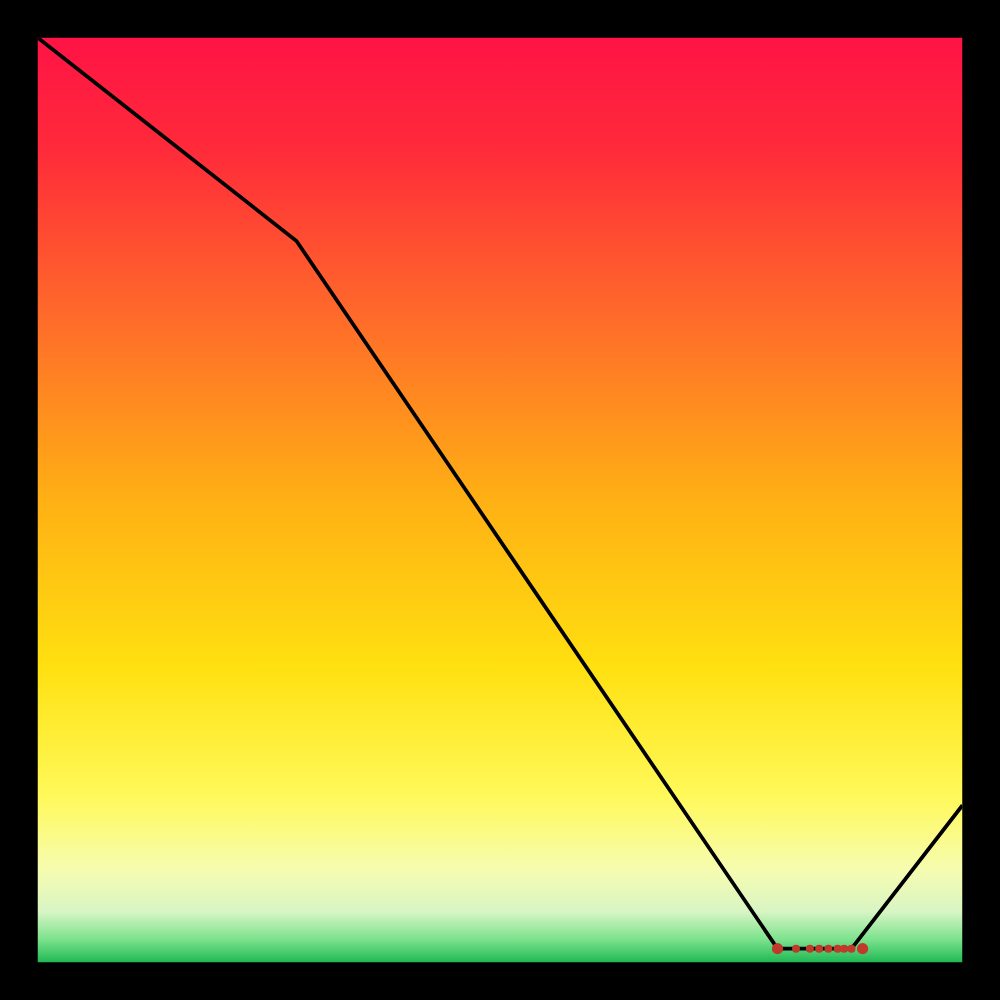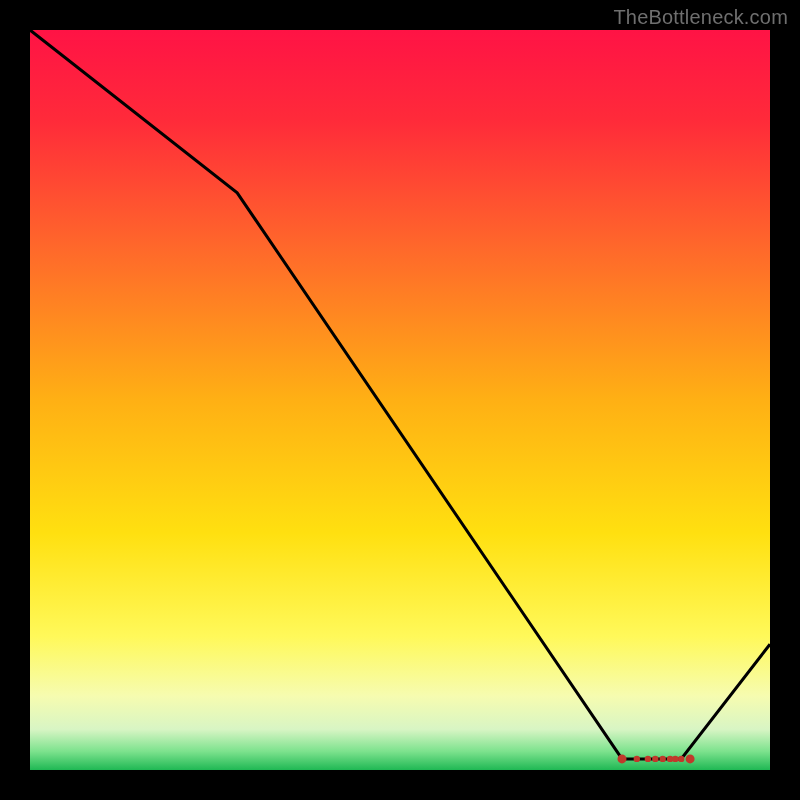--- a/index.html
+++ b/index.html
@@ -25,21 +25,20 @@
     top: 30px;
     width: 740px;
     height: 740px;
   }
   .plot svg { display: block; width: 100%; height: 100%; }
 </style>
 </head>
 <body>
 
 <div class="frame">
-  <div class="watermark">TheBottleneck.com</div>
   <div class="plot">
     <svg id="chart-svg" viewBox="0 0 740 740" preserveAspectRatio="none">
         <defs>
           <linearGradient id="bg-grad" x1="0" y1="0" x2="0" y2="1">
             <stop offset="0%" stop-color="#ff1345"></stop>
             <stop offset="12%" stop-color="#ff2a3a"></stop>
             <stop offset="30%" stop-color="#ff6a2a"></stop>
             <stop offset="50%" stop-color="#ffb014"></stop>
             <stop offset="68%" stop-color="#ffe010"></stop>
             <stop offset="82%" stop-color="#fff95a"></stop>

